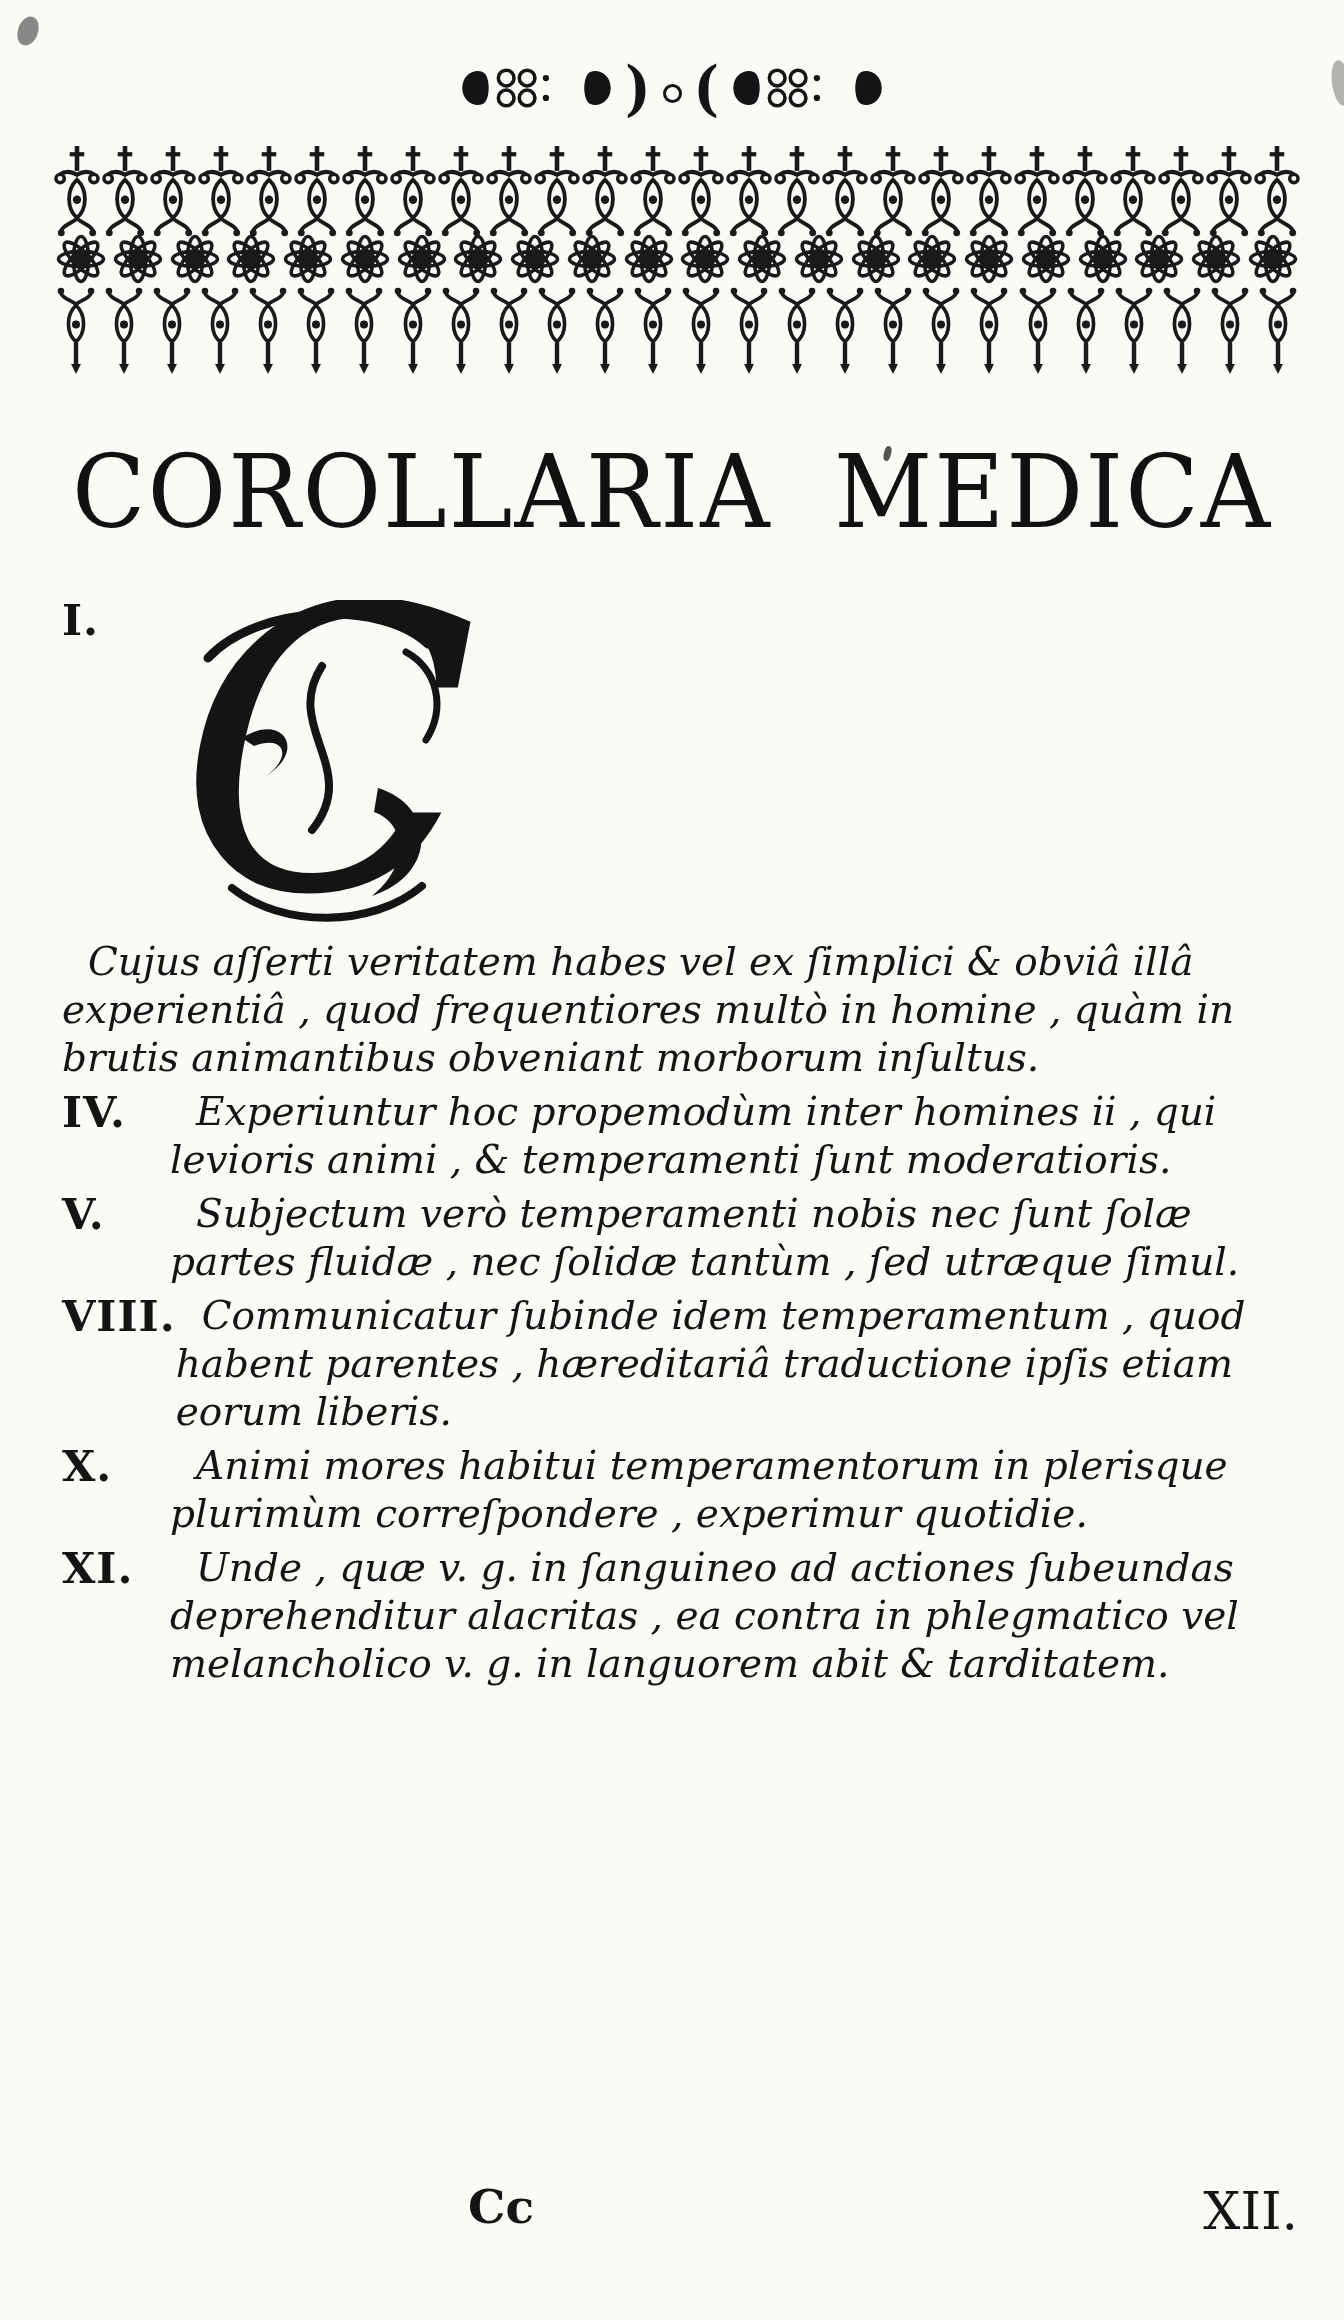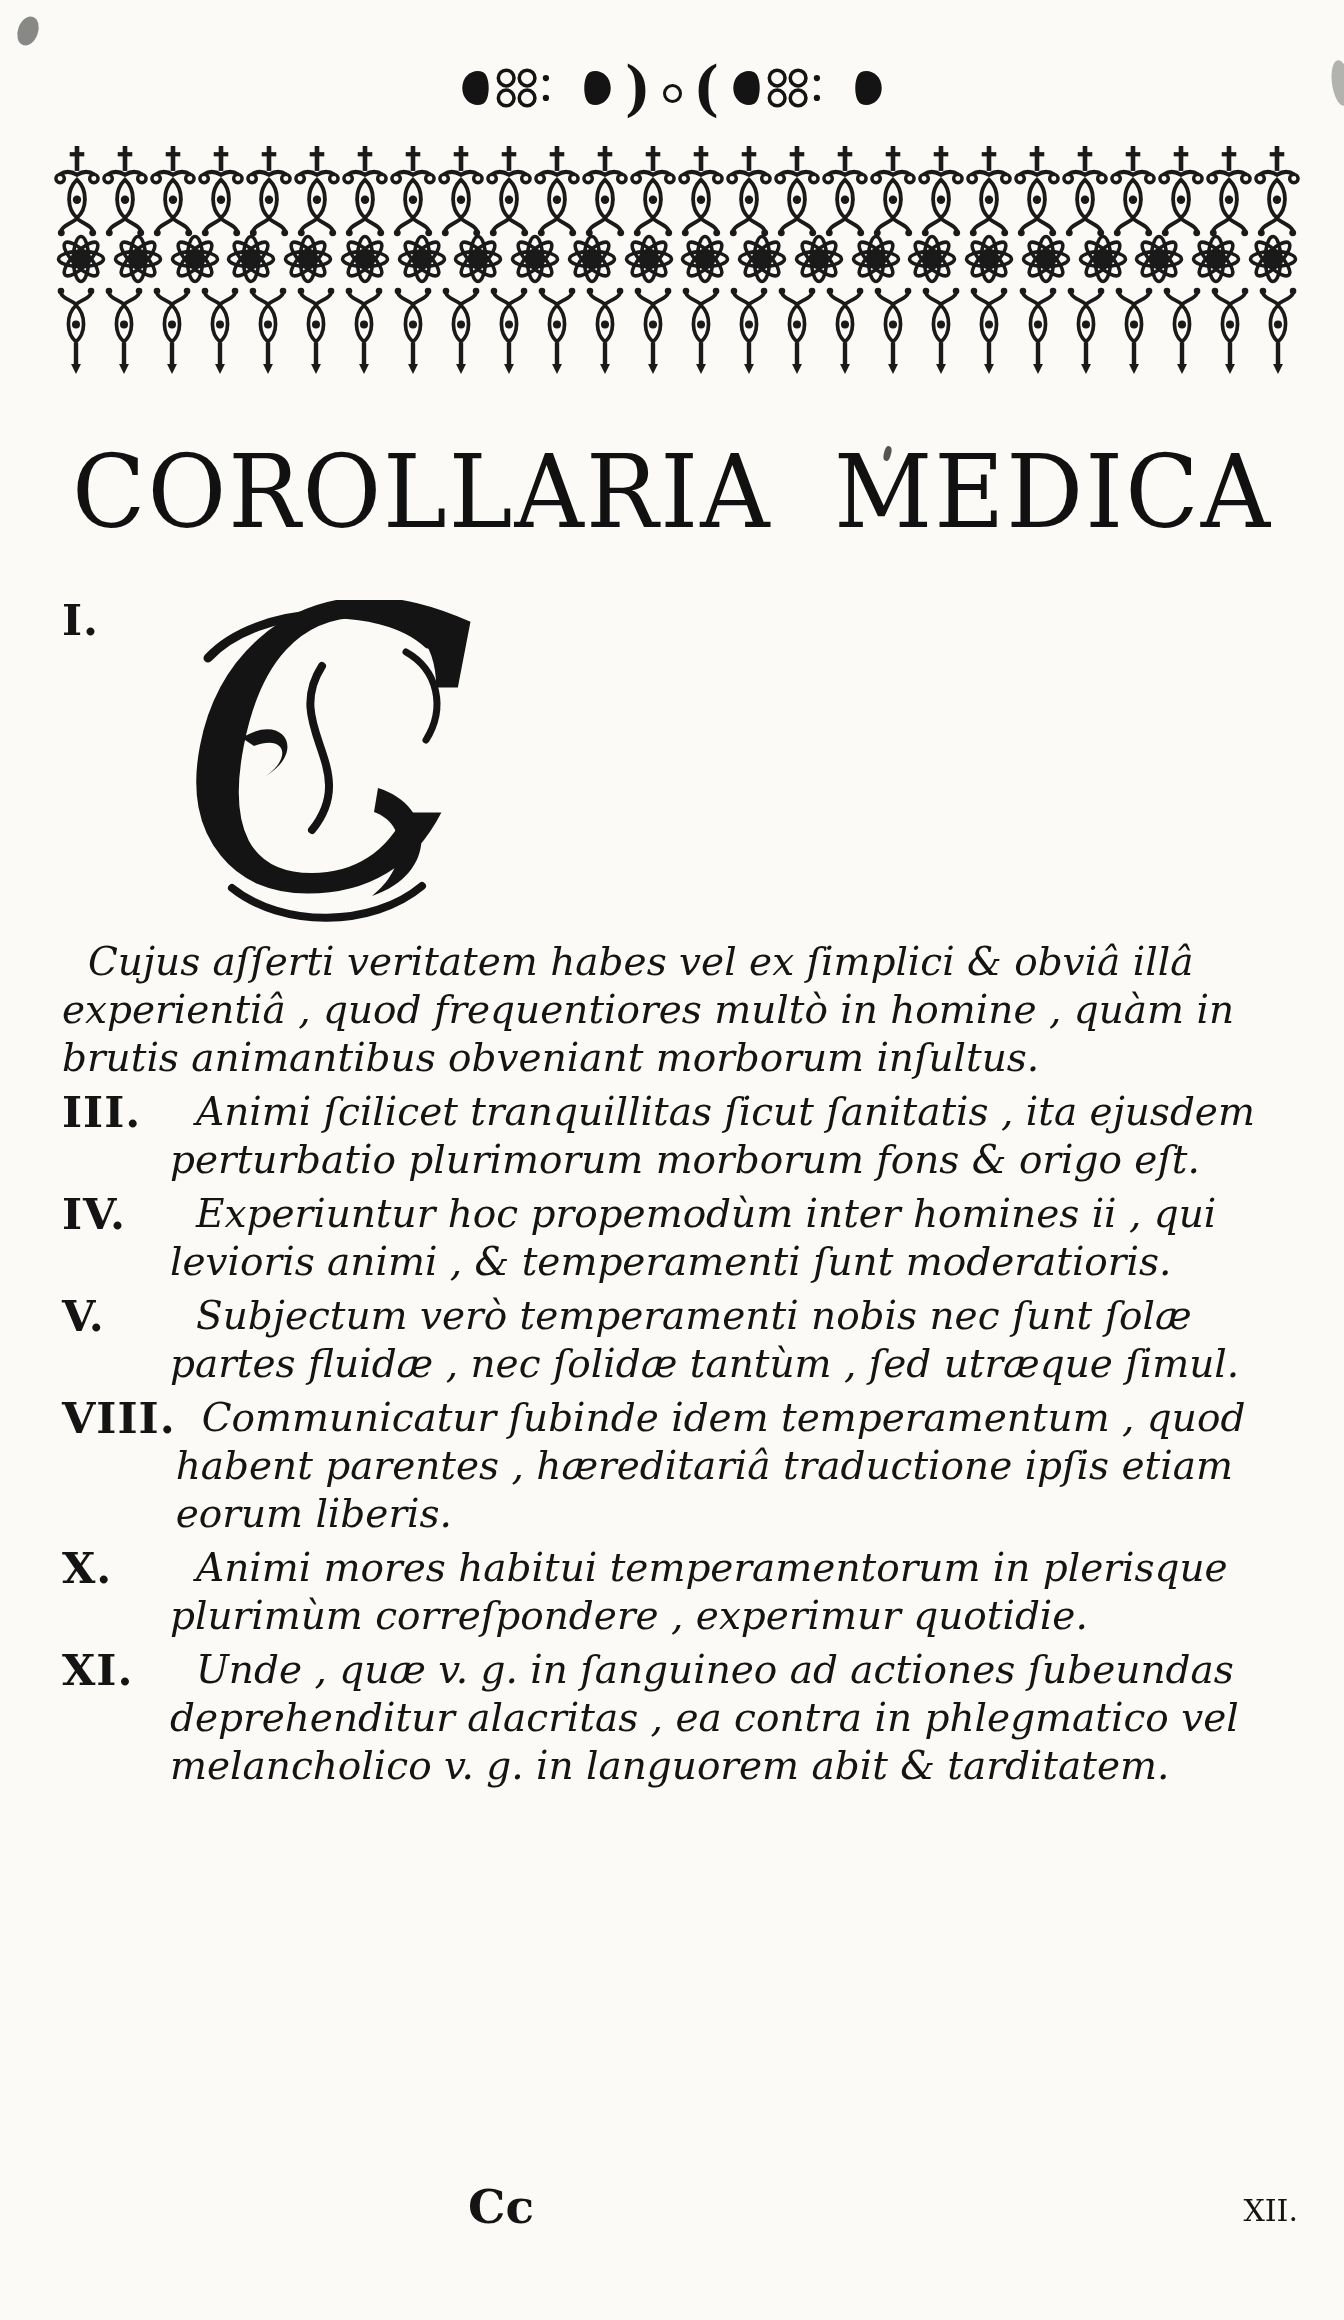--- a/index.html
+++ b/index.html
@@ -74,21 +74,21 @@
     margin:4px 18px 2px 0;
   }
   .dropcap svg{display:block;width:302px;height:330px;}
   
   .footer-signature{
     position:absolute;top:2182px;left:468px;
     font-size:47px;line-height:50px;font-weight:bold;
   }
   .footer-folio{
     position:absolute;top:2186px;right:46px;
-    font-size:30px;line-height:50px;
+    font-size:52px;line-height:50px;
   }
 </style>
 </head>
 <body>
 
 <svg width="0" height="0" style="position:absolute" aria-hidden="true">
   <defs>
 
     <g id="motif-a" fill="none" stroke="#1a1a1a">
       <rect x="10.8" y="0" width="2.4" height="13" fill="#1a1a1a" stroke="none"></rect>
@@ -413,24 +413,20 @@
             </g>
           </svg>
         </span>
       </div>
     </div>
 
     <div class="item">
       <div class="txt">Cujus aſſerti veritatem habes vel ex ſimplici &amp; obviâ illâ experientiâ , quod frequentiores multò in homine , quàm in brutis animantibus obveniant morborum inſultus.</div>
     </div>
 
-    <div class="item">
-      <div class="num">III.</div>
-      <div class="txt">Animi ſcilicet tranquillitas ſicut ſanitatis , ita ejusdem perturbatio plurimorum morborum fons &amp; origo eſt.</div>
-    </div>
 
     <div class="item">
       <div class="num">IV.</div>
       <div class="txt">Experiuntur hoc propemodùm inter homines ii , qui levioris animi , &amp; temperamenti ſunt moderatioris.</div>
     </div>
 
     <div class="item">
       <div class="num">V.</div>
       <div class="txt">Subjectum verò temperamenti nobis nec ſunt ſolæ partes fluidæ , nec ſolidæ tantùm , ſed utræque ſimul.</div>
     </div>

